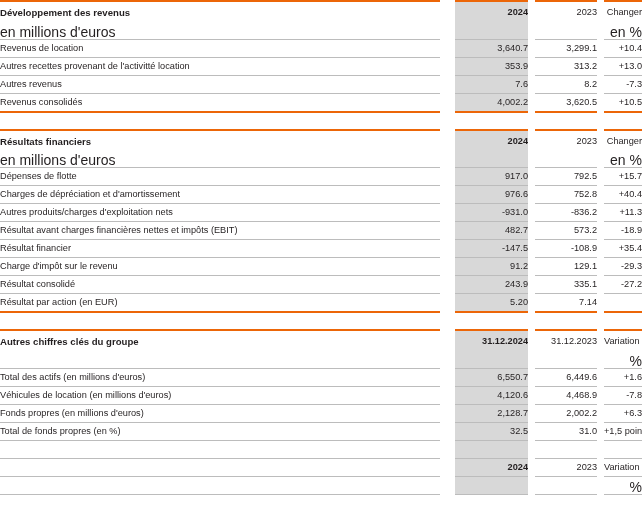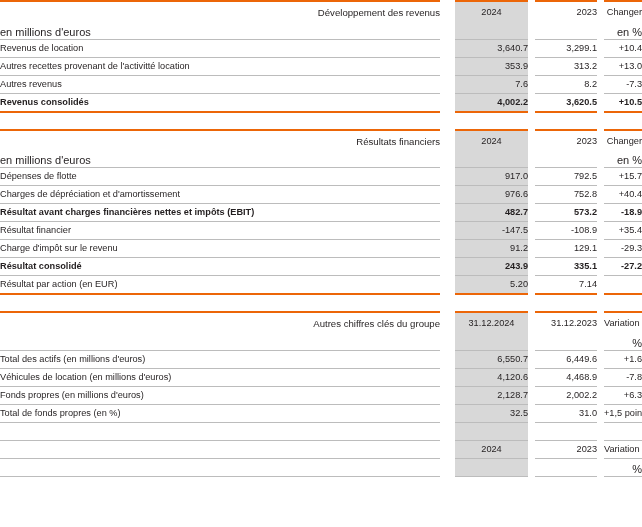--- a/index.html
+++ b/index.html
@@ -59,50 +59,49 @@
     padding-left: 9px;
     text-align: left;
     border-bottom: 1px solid #bcbcbc;
   }
   .num {
     padding-right: 6px;
     text-align: right;
     border-bottom: 1px solid #bcbcbc;
   }
   .shade { background: #d8d8d8; }
-  .bold  { font-weight: bold; }
+  .bold  { font-weight: normal; }
 
   
   .hdr-top .cell {
     border-bottom: none;
     border-top: 2px solid #ec6608;
   }
   .hdr-top .lbl {
-    font-weight: normal;
+    font-weight: bold;
     font-size: 9.6px;
     padding-top: 2px;
     height: 17px;
     line-height: 16px;
-    text-align: right;
   }
   .hdr-top .num {
     height: 17px;
     line-height: 17px;
     padding-top: 2px;
   }
   .hdr-sub .cell {
     border-bottom: 1px solid #bcbcbc;
     height: 15px;
     line-height: 14px;
-    font-size: 11px;
+    font-size: 14px;
   }
   .hdr-sub .num {
     border-bottom: 1px solid #bcbcbc;
   }
-  .hdr-year { font-weight: normal; text-align: center; }
+  .hdr-year { font-weight: bold; }
 
   
   .blank { background: transparent !important; border: none !important; }
 
   
   .sep-top { border-top: 2px solid #ec6608; }
 
   
   .closer td {
     height: 3px;
@@ -242,20 +241,29 @@
       <tr class="r">
         <td class="cell lbl">Charges de dépréciation et d'amortissement</td>
         <td class="cell blank"></td>
         <td class="cell num shade">976.6</td>
         <td class="cell blank"></td>
         <td class="cell num">752.8</td>
         <td class="cell blank"></td>
         <td class="cell num">+40.4</td>
       </tr>
       <tr class="r">
+        <td class="cell lbl">Autres produits/charges d'exploitation nets</td>
+        <td class="cell blank"></td>
+        <td class="cell num shade">-931.0</td>
+        <td class="cell blank"></td>
+        <td class="cell num">-836.2</td>
+        <td class="cell blank"></td>
+        <td class="cell num">+11.3</td>
+      </tr>
+      <tr class="r">
         <td class="cell lbl bold">Résultat avant charges financières nettes et impôts (EBIT)</td>
         <td class="cell blank"></td>
         <td class="cell num shade bold">482.7</td>
         <td class="cell blank"></td>
         <td class="cell num bold">573.2</td>
         <td class="cell blank"></td>
         <td class="cell num bold">-18.9</td>
       </tr>
       <tr class="r">
         <td class="cell lbl">Résultat financier</td>

